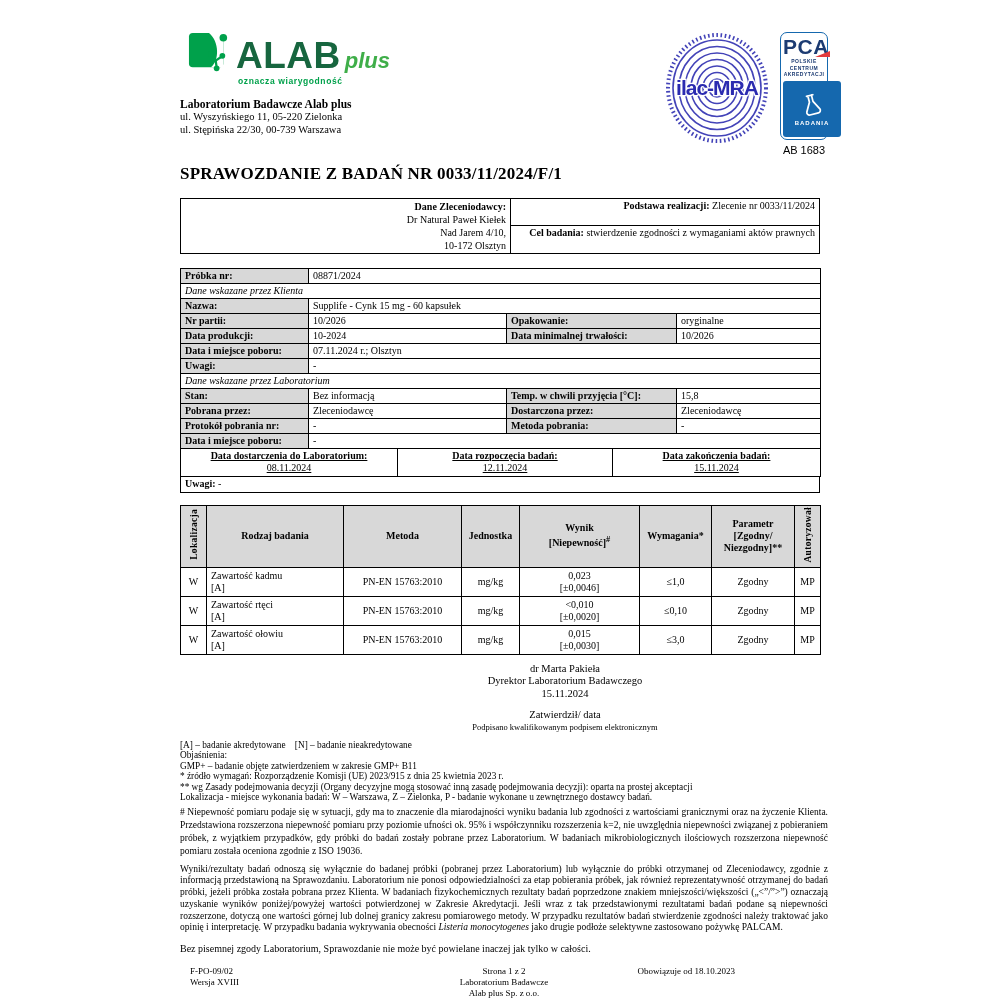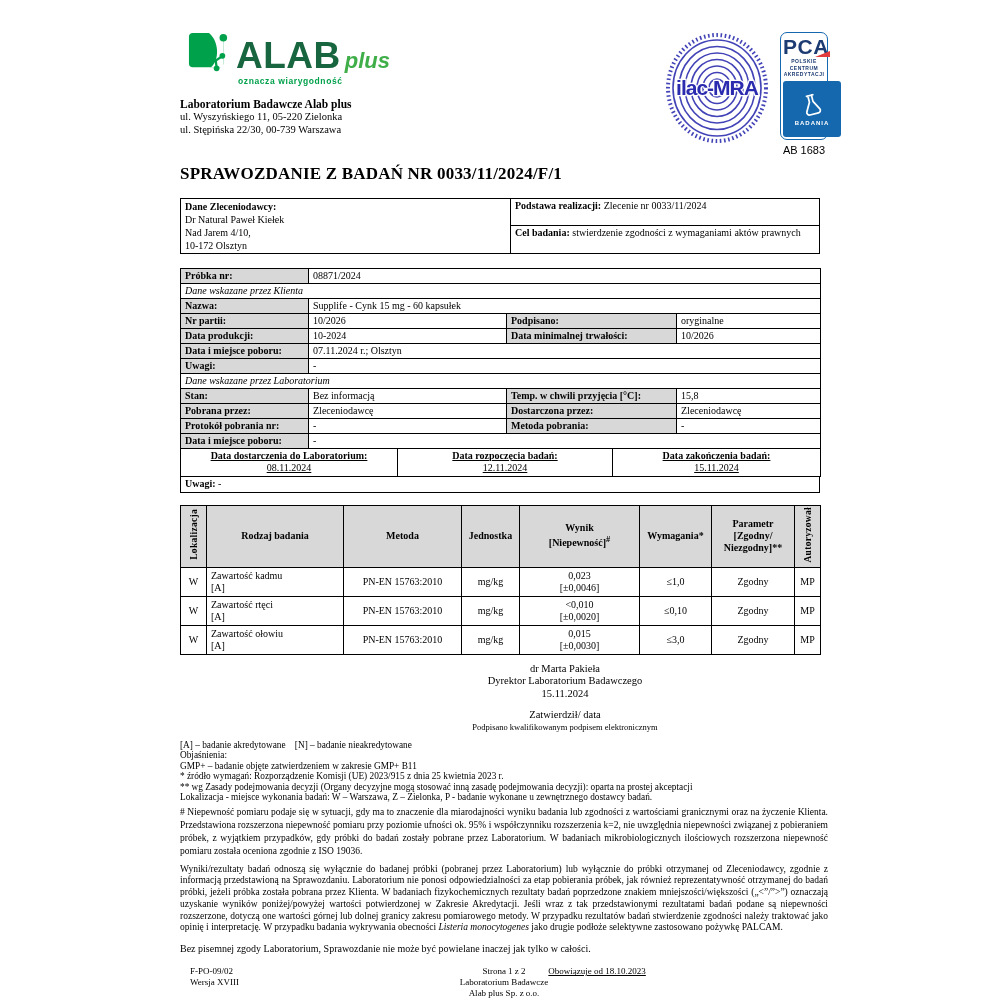--- a/index.html
+++ b/index.html
@@ -29,21 +29,21 @@
   .pca-cert { font-family:"Liberation Sans", sans-serif; font-size:11px; color:#000; margin-top:4px; }
 
   .title { font-size:17px; font-weight:bold; margin-top:8px; letter-spacing:0.2px; }
 
   table { border-collapse:collapse; width:640px; table-layout:fixed; }
   td { border:1px solid #000; font-size:10px; padding:1px 4px; vertical-align:top; }
   .lbl { background:#D8D8D8; font-weight:bold; }
   .sec { font-style:italic; }
   .b { font-weight:bold; }
 
-  .t1 { margin-top:14px; }
+  .t1 { margin-top:14px;text-align:right; }
   .t1 td { height:14px; }
   .t1 .who { width:330px; }
   .t1 .who div { line-height:13px; }
 
   .t2 { margin-top:14px; }
   .t2 td { height:14.5px; line-height:12px; }
   .t2dates { margin-top:-1px;text-decoration:underline; }
   .t2dates td { text-align:center; height:26px; line-height:12.5px; }
   .t2uwagi { margin-top:-1px;padding-left:30px; }
   .t2uwagi td { height:16px; }
@@ -60,21 +60,21 @@
   .sig-esign { font-size:8.5px; line-height:10px; }
 
   .footnotes { margin-top:8px; font-size:9.3px; line-height:10.5px; }
   .para { margin-top:3px; font-size:9.5px; line-height:13px; text-align:justify; }
   .para2 { margin-top:6px; line-height:11.8px; }
   .copy-line { margin-top:9px; font-size:10px; }
 
   .footer { margin-top:12px; display:grid; grid-template-columns:1fr auto 1fr; font-size:9px; line-height:11px; }
   .footer .fl { text-align:left; padding-left:10px; }
   .footer .fc { text-align:center; }
-  .footer .fr { text-align:left; padding-right:4px;text-decoration:underline; }
+  .footer .fr { text-align:center; padding-right:4px; }
   .it { font-style:italic; }
 </style>
 </head>
 <body>
 
 <div class="page">
   <div class="content">
 
     <div class="header">
       <div class="header-left">
@@ -175,21 +175,21 @@
       <tr>
         <td colspan="4" class="sec">Dane wskazane przez Klienta</td>
       </tr>
       <tr>
         <td class="lbl">Nazwa:</td>
         <td colspan="3">Supplife - Cynk 15 mg - 60 kapsułek</td>
       </tr>
       <tr>
         <td class="lbl">Nr partii:</td>
         <td>10/2026</td>
-        <td class="lbl">Podpisano:</td>
+        <td class="lbl">Opakowanie:</td>
         <td>oryginalne</td>
       </tr>
       <tr>
         <td class="lbl">Data produkcji:</td>
         <td>10-2024</td>
         <td class="lbl">Data minimalnej trwałości:</td>
         <td>10/2026</td>
       </tr>
       <tr>
         <td class="lbl">Data i miejsce poboru:</td>

